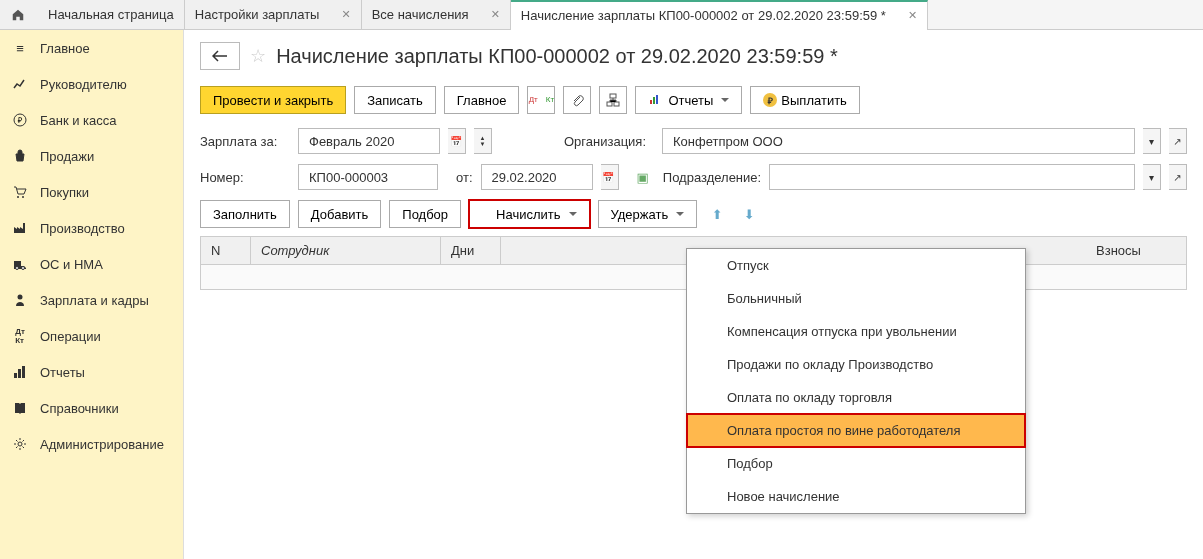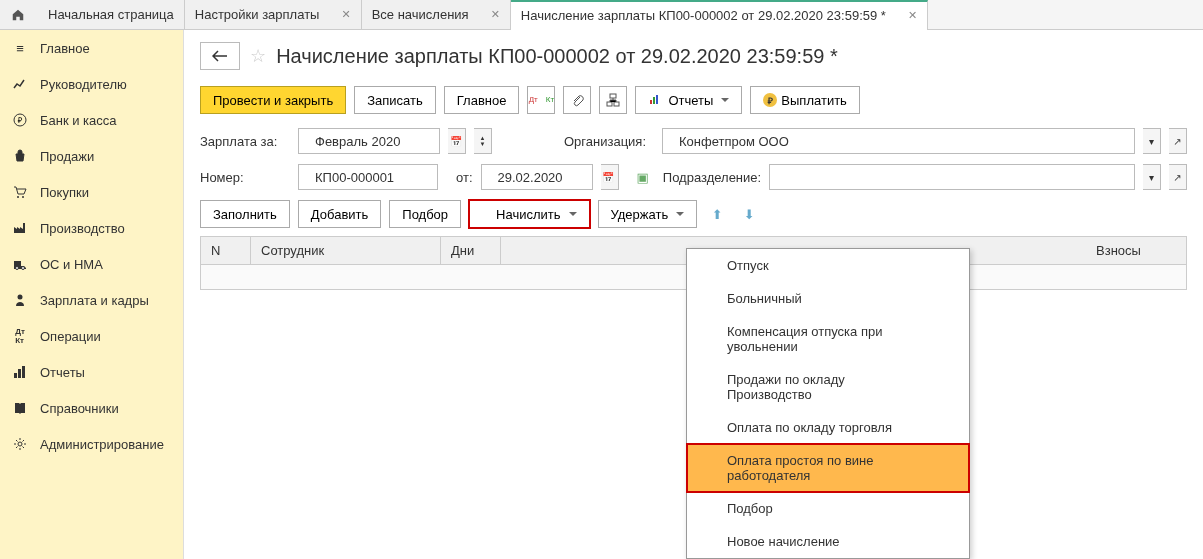--- a/index.html
+++ b/index.html
@@ -25,40 +25,40 @@
 .toolbar { display: flex; gap: 8px; margin-bottom: 14px; align-items: center; }
 .btn { height: 28px; padding: 0 12px; border: 1px solid #aaa; background: #fff; cursor: pointer; font-size: 13px; display: flex; align-items: center; gap: 4px; }
 .btn-primary { background: #ffd630; border-color: #b8a020; }
 .btn-icon { width: 28px; padding: 0; justify-content: center; }
 .btn-dd::after { content: ''; border: 4px solid transparent; border-top-color: #666; margin-left: 4px; margin-top: 4px; }
 .btn-highlight { outline: 2px solid #c00; outline-offset: -1px; padding-left: 26px; }
 
 .form-row { display: flex; align-items: center; gap: 8px; margin-bottom: 10px; }
 .label { font-size: 13px; color: #333; min-width: 90px; }
 .label-org { margin-left: 64px; }
-.input { height: 26px; border: 1px solid #bbb; padding: 0 16px; background: #fff; display: flex; align-items: center; }
+.input { height: 26px; border: 1px solid #bbb; padding: 0 10px; background: #fff; display: flex; align-items: center; }
 .input-month { width: 142px; }
 .input-num { width: 140px; }
 .input-date { width: 112px; }
 .input-org { flex: 1; }
 .cal-btn, .spin-btn, .dd-btn, .open-btn { width: 18px; height: 26px; border: 1px solid #bbb; border-left: none; background: #f5f5f5; display: flex; align-items: center; justify-content: center; cursor: pointer; font-size: 10px; }
 
 .table-toolbar { display: flex; gap: 8px; margin-bottom: 8px; align-items: center; }
 .arrow-btn { width: 24px; height: 24px; display: flex; align-items: center; justify-content: center; cursor: pointer; }
 
 .table { border: 1px solid #ccc; }
 .thead { display: flex; background: #f0f0f0; border-bottom: 1px solid #ccc; height: 28px; }
 .th { padding: 6px 10px; border-right: 1px solid #ccc; font-size: 13px; }
 .th-n { width: 50px; }
-.th-emp { width: 190px; }
+.th-emp { width: 190px; font-style: italic; }
 .th-days { width: 60px; }
 .th-contrib { width: 100px; margin-left: auto; border-right: none; }
 .tbody { height: 24px; background: #fafafa; }
 
-.dropdown { position: absolute; top: 218px; left: 502px; width: 284px; background: #fff; border: 1px solid #999; box-shadow: 2px 2px 6px rgba(0,0,0,0.2); z-index: 10; }
+.dropdown { position: absolute; top: 218px; left: 502px; width: 340px; background: #fff; border: 1px solid #999; box-shadow: 2px 2px 6px rgba(0,0,0,0.2); z-index: 10; }
 .dd-item { padding: 9px 40px; cursor: pointer; font-size: 13px; }
 .dd-item.selected { background: #ffb84d; outline: 2px solid #c00; outline-offset: -1px; }
 
 .ico-ruble { width:14px; height:14px; border-radius:50%; background:#f0c040; display:inline-flex; align-items:center; justify-content:center; font-size:9px; font-weight:bold; color:#333; }
 </style>
 </head>
 <body>
 
 <div class="tabs">
   <div class="tab">
@@ -237,21 +237,21 @@
       <div class="cal-btn">📅</div>
       <div class="spin-btn" style="flex-direction:column;font-size:6px;line-height:1">▲<br>▼</div>
       <span class="label label-org">Организация:</span>
       <div class="input input-org">Конфетпром ООО</div>
       <div class="dd-btn">▾</div>
       <div class="open-btn">↗</div>
     </div>
 
     <div class="form-row">
       <span class="label">Номер:</span>
-      <div class="input input-num">КП00-000001</div>
+      <div class="input input-num">КП00-000003</div>
       <span class="label" style="min-width:auto;margin-left:10px">от:</span>
       <div class="input input-date">29.02.2020</div>
       <div class="cal-btn">📅</div>
       <span style="margin-left:10px;color:#6a6">▣</span>
       <span class="label" style="margin-left:6px;min-width:auto">Подразделение:</span>
       <div class="input input-org"></div>
       <div class="dd-btn">▾</div>
       <div class="open-btn">↗</div>
     </div>
 

